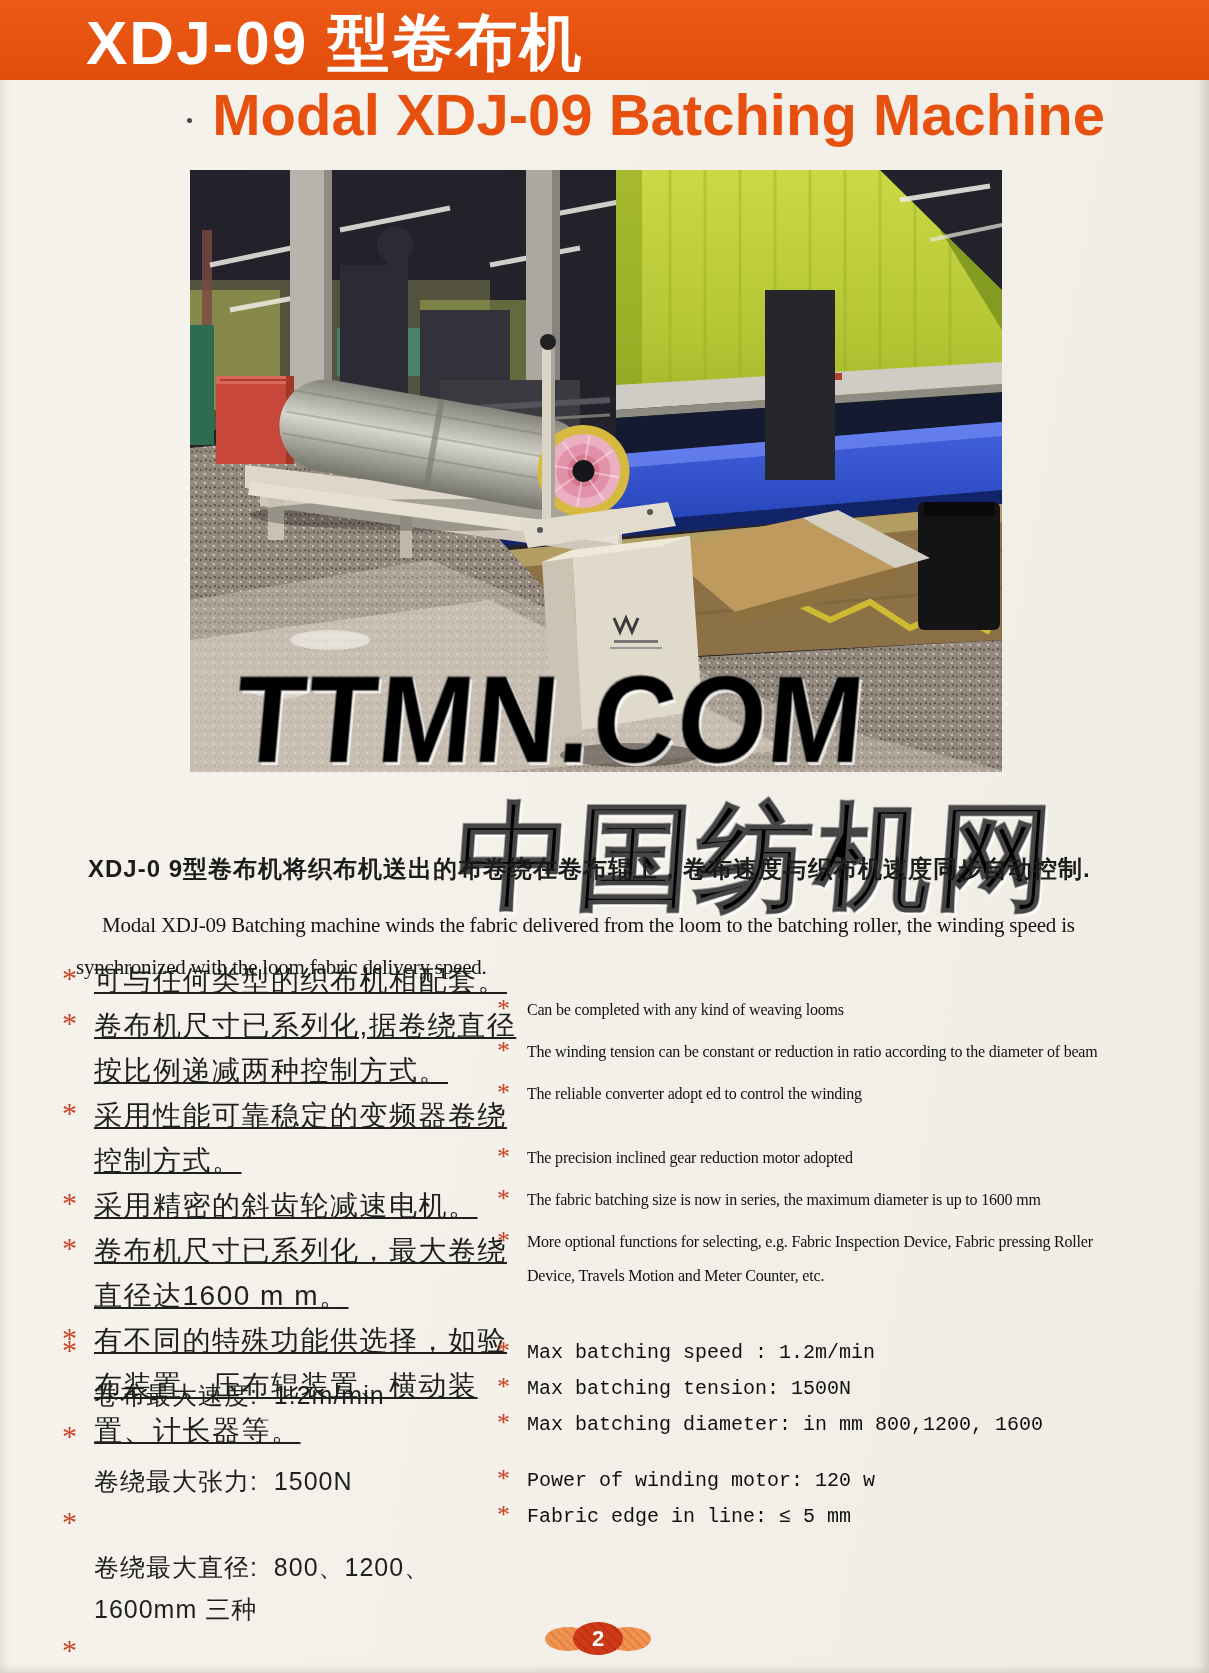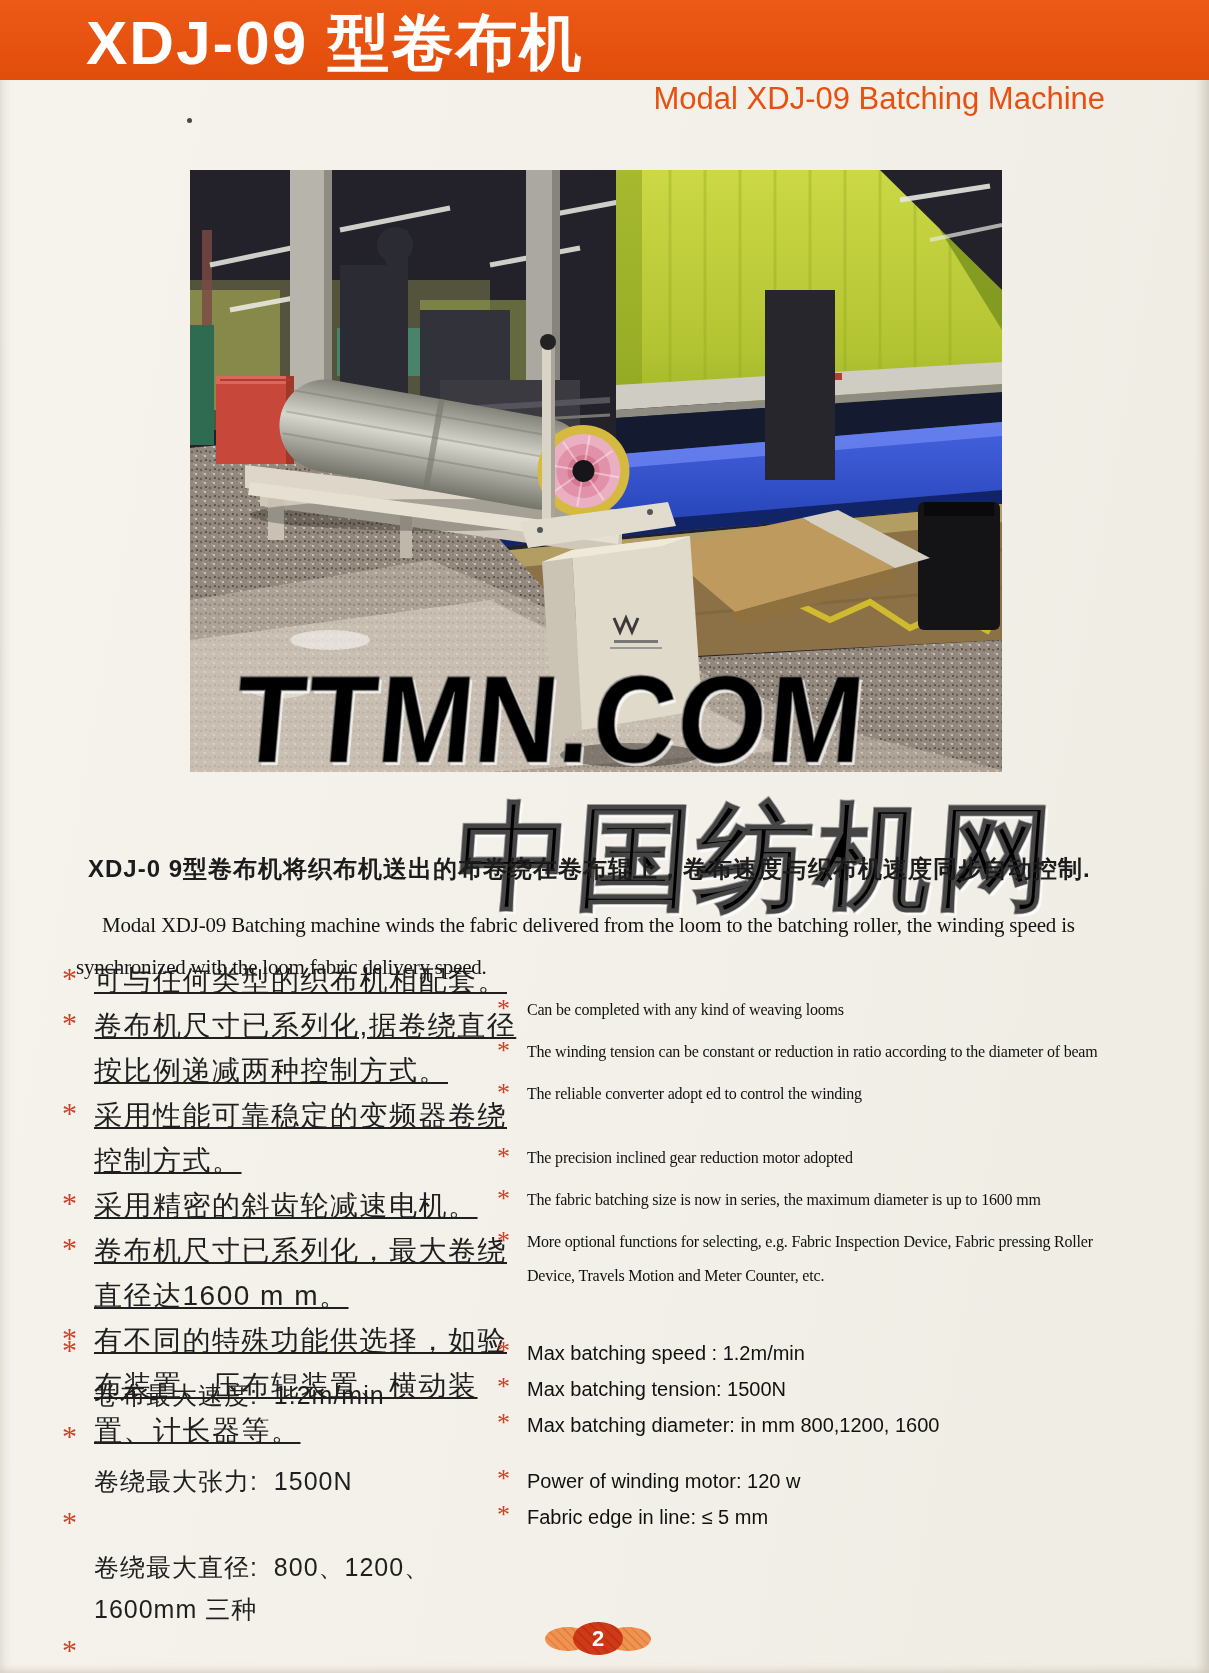--- a/index.html
+++ b/index.html
@@ -8,21 +8,21 @@
     background:linear-gradient(100deg,#f6f3ed 0%,#f3f0e9 55%,#efece4 100%);
     font-family:"Liberation Sans",sans-serif;
     box-shadow:inset -6px 0 10px rgba(160,150,135,.35), inset 4px 0 8px rgba(200,192,178,.4);
   }
   
   .band{position:absolute;left:0;top:0;width:1209px;height:80px;
     background:linear-gradient(180deg,#ec5a17 0%,#e5500e 70%,#e04d0c 100%);}
   .title-cn{position:absolute;left:86px;top:6px;height:74px;line-height:74px;
     color:#ffffff;font-size:62px;font-weight:bold;letter-spacing:2px;white-space:nowrap;z-index:4;}
   .title-en{position:absolute;left:200px;top:81px;width:905px;text-align:right;
-    color:#e8500f;font-size:31px;font-weight:normal;letter-spacing:0px;white-space:nowrap;z-index:4;}
+    color:#e8500f;font-size:58px;font-weight:bold;letter-spacing:0px;white-space:nowrap;z-index:4;}
   
   .photo{position:absolute;left:190px;top:170px;width:812px;height:602px;z-index:1;}
   
   .wm{position:absolute;z-index:2;font-weight:bold;white-space:nowrap;
 against
     color:rgba(178,178,178,0.55);
     text-shadow:3px 3px 1px rgba(255,255,255,0.75), -1px -1px 0 rgba(110,110,110,0.45);
     -webkit-text-stroke:1.5px rgba(125,125,125,0.55);}
   .wm1{left:242px;top:648px;font-size:124px;transform:skewX(-5deg) scaleX(0.92);transform-origin:left top;letter-spacing:2px;}
   .wm2{left:462px;top:780px;font-size:116px;transform:skewX(-4deg);transform-origin:left top;letter-spacing:4px;}
@@ -37,21 +37,21 @@
   .col-cn-feats{left:62px;top:958px;width:470px;}
   .col-en-feats{left:497px;top:993px;width:640px;}
   .col-cn-specs{left:62px;top:1330px;width:470px;}
   .col-en-specs{left:497px;top:1335px;width:640px;}
   .item{display:flex;align-items:flex-start;}
   .star{flex:0 0 32px;color:#cb4226;font-size:30px;line-height:1.35;font-family:"Liberation Serif",serif;}
   .col-en-feats .star,.col-en-specs .star{flex:0 0 30px;font-size:26px;line-height:1.25;}
   .txt{white-space:pre-wrap;}
   .cn-txt{font-size:28px;line-height:45px;color:#1f1f1f;letter-spacing:1.5px;text-decoration:underline;}
   .en-txt{font-family:"Liberation Serif",serif;font-size:16px;line-height:34px;color:#111111;letter-spacing:-0.2px;}
-  .en-spec-txt{font-family:Liberation Sans, sans-serif;font-size:20px;line-height:36px;color:#111111;text-align:center;}
+  .en-spec-txt{font-family:Liberation Mono, monospace;font-size:20px;line-height:36px;color:#111111;text-align:center;}
   .cn-spec-txt{font-size:25px;line-height:42px;color:#1f1f1f;letter-spacing:1px;margin-top:44px;}
   .col-en-feats .item{margin-bottom:8px;}
   .gap-before{margin-top:30px;}
   .gap-before-sm{margin-top:20px;}
   
   .badge{position:absolute;left:545px;top:1622px;width:106px;height:34px;z-index:3;}
   .badge .side{position:absolute;top:5px;width:46px;height:24px;border-radius:50%;
     background:repeating-linear-gradient(45deg,#ef9352 0 4px,#e5813c 4px 6px);}
   .badge .side.l{left:0;}
   .badge .side.r{right:0;}

